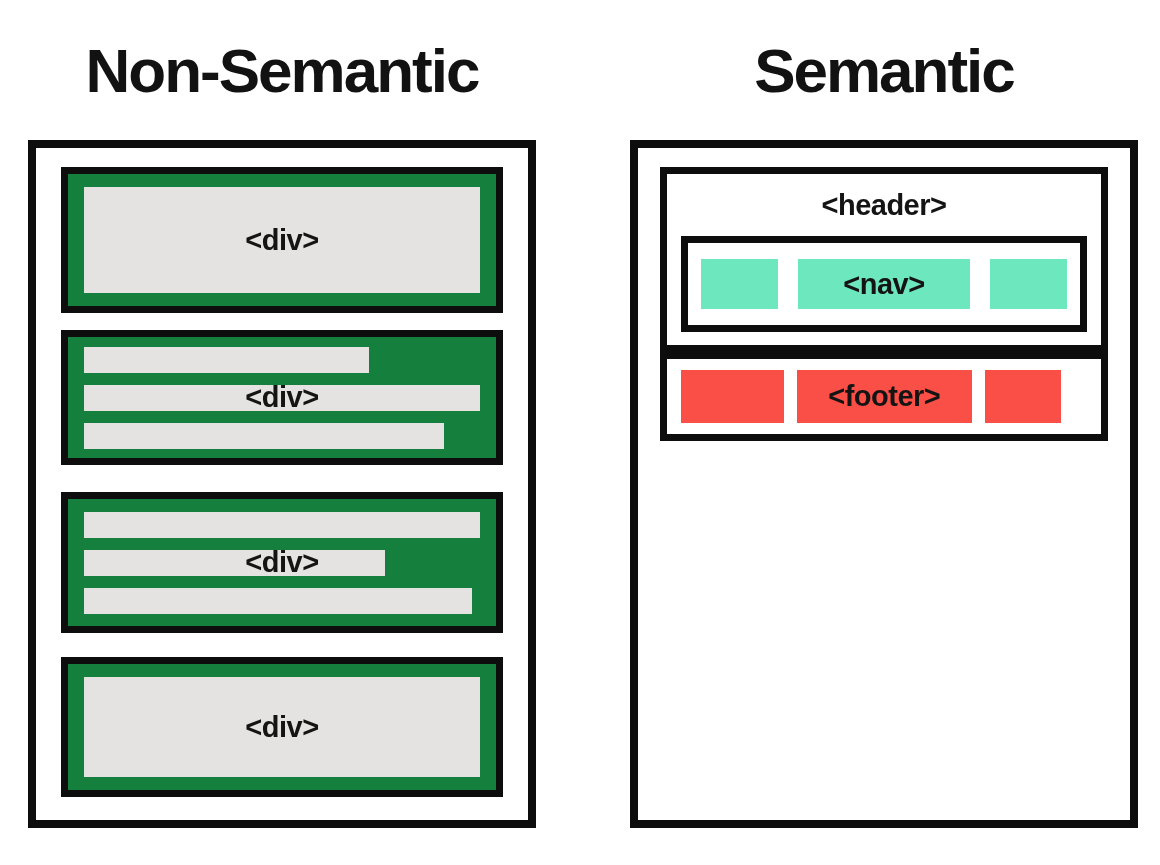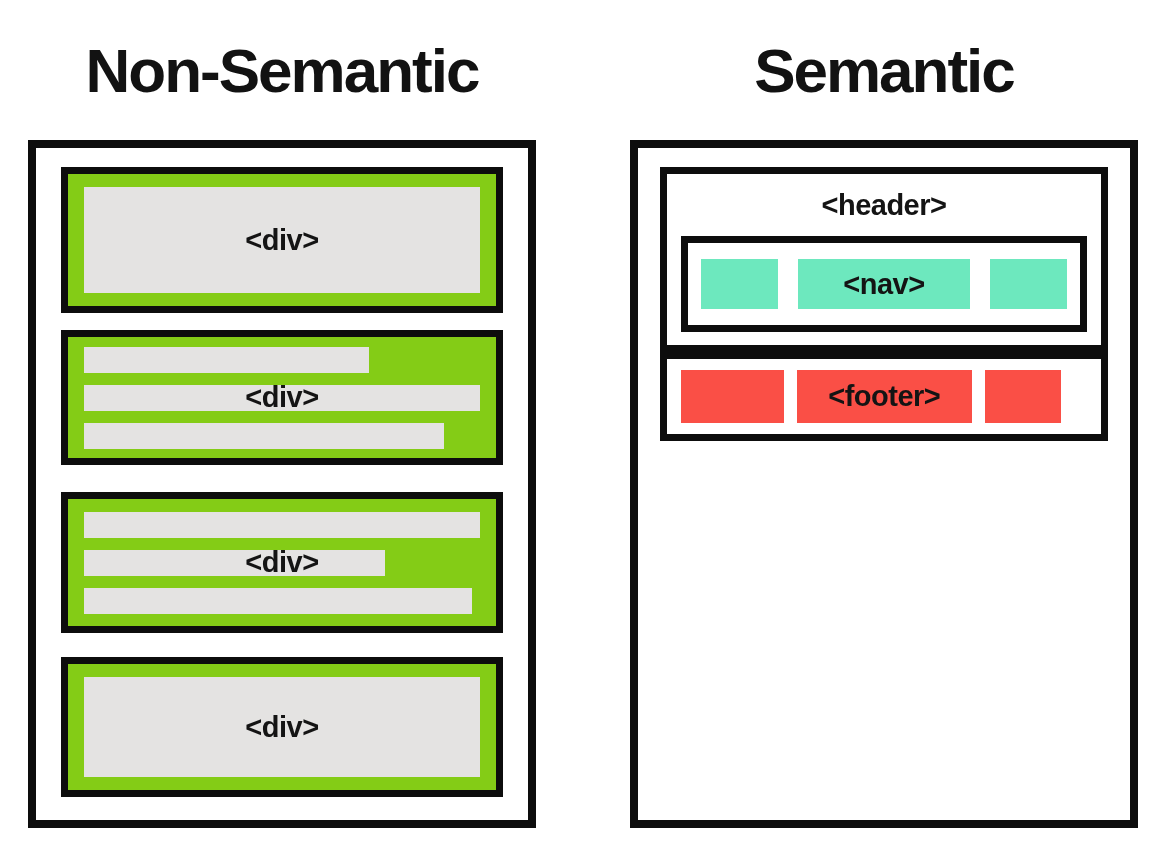--- a/index.html
+++ b/index.html
@@ -44,21 +44,21 @@
     color: #141414;
     white-space: nowrap;
   }
 
   
   .ns-outer { padding: 19px 25px 23px; }
 
   .ns-block {
     position: relative;
     border: 7px solid #0d0d0d;
-    background: #84cc16;
+    background: #15803d;
   }
   .ns-block:nth-child(1) { height: 146px; }
   .ns-block:nth-child(2) { height: 135px; margin-top: 17px; }
   .ns-block:nth-child(3) { height: 141px; margin-top: 27px; }
   .ns-block:nth-child(4) { height: 140px; margin-top: 24px; }
 
   .ns-solid { padding: 13px 16px; display: flex; }
   .solid-fill {
     flex: 1;
     background: #e4e3e2;

